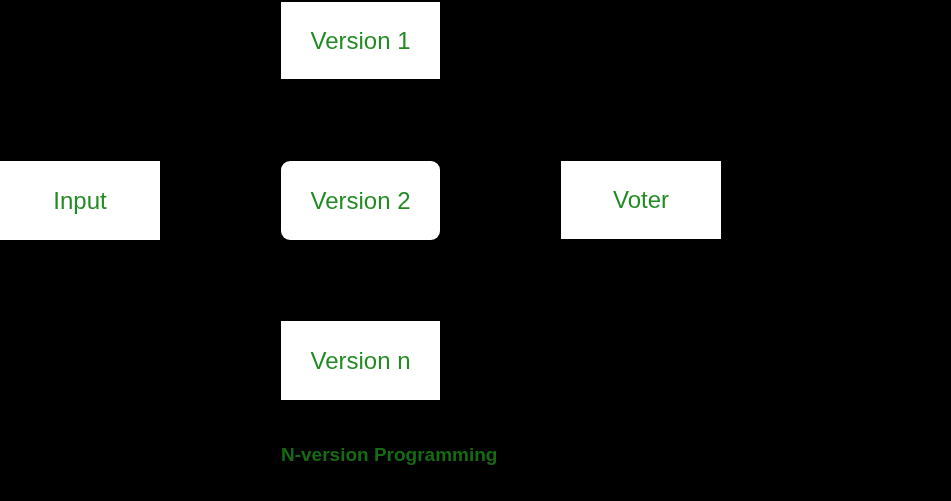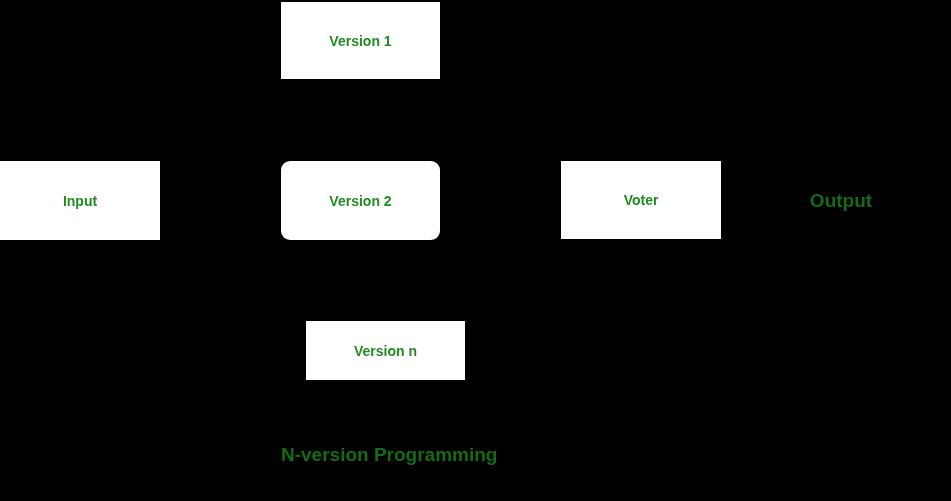--- a/index.html
+++ b/index.html
@@ -24,29 +24,29 @@
   }
   .box {
     position: absolute;
     background: var(--box-fill);
     display: flex;
     align-items: center;
     justify-content: center;
   }
   .box-label {
     color: var(--box-text);
-    font-size: 14px;
-    font-weight: 700;
+    font-size: 24px;
+    font-weight: 400;
     white-space: nowrap;
   }
   .box.version-1 { left: 281px; top: 2px;   width: 159px; height: 77px; }
   .box.input-box { left: 0px;   top: 161px; width: 160px; height: 79px; }
   .box.version-2 { left: 281px; top: 161px; width: 159px; height: 79px; border-radius: 9px; }
   .box.voter-box { left: 561px; top: 161px; width: 160px; height: 78px; }
-  .box.version-n { left: 281px; top: 321px; width: 159px; height: 59px; margin-left: 25px; }
+  .box.version-n { left: 281px; top: 321px; width: 159px; height: 79px; }
   .output-label {
     position: absolute;
     left: 761px; top: 161px;
     width: 160px; height: 79px;
     display: flex;
     align-items: center;
     justify-content: center;
     color: var(--dark-text);
     font-size: 19px;
     font-weight: 700;
@@ -81,17 +81,16 @@
   </div>
 
   <div class="box voter-box">
     <span class="box-label">Voter</span>
   </div>
 
   <div class="box version-n">
     <span class="box-label">Version n</span>
   </div>
 
-  <div class="output-label">Output</div>
 
   <div class="caption">N-version Programming</div>
 
 </div>
 
 </body></html>

